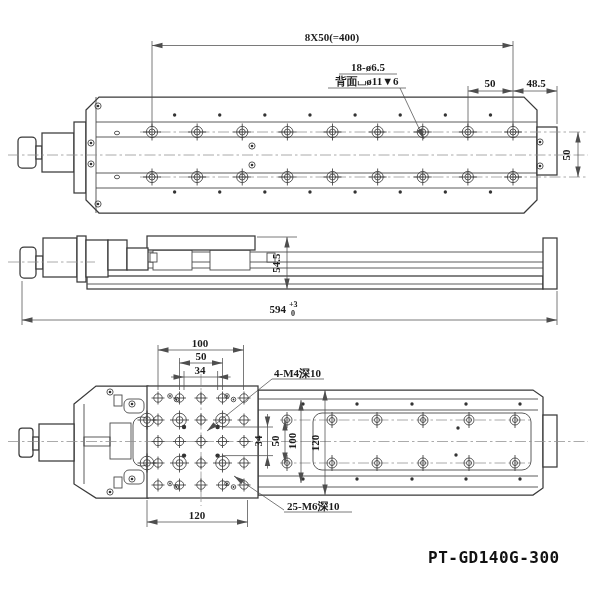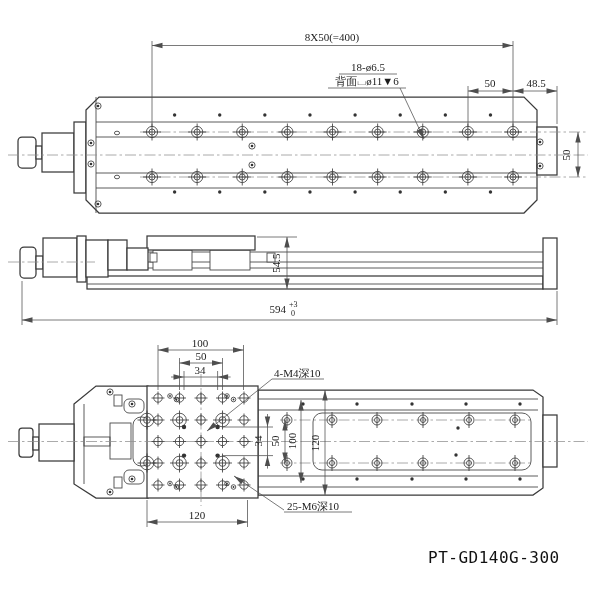--- a/index.html
+++ b/index.html
@@ -1,17 +1,17 @@
 <!DOCTYPE html>
 <html><head>
 <meta charset="utf-8">
 <style>
   html,body{margin:0;padding:0;background:#ffffff;}
   .canvas{position:relative;width:600px;height:600px;background:#ffffff;overflow:hidden;
-          font-family:"Liberation Serif", serif;}
+          font-family:"Liberation Serif", serif;font-weight:bold;}
   svg{display:block;}
   .sW{fill:#ffffff;stroke:#3a3a3a;stroke-width:1.25;}
   .sWl{fill:#ffffff;stroke:#4a4a4a;stroke-width:0.9;}
   .sL{stroke:#4a4a4a;stroke-width:0.9;fill:none;}
   .sH{stroke:#3f3f3f;stroke-width:0.85;fill:none;}
   .sC{stroke:#8f8f8f;stroke-width:0.75;fill:none;stroke-dasharray:11 3 2.5 3;}
   .sD{stroke:#4e4e4e;stroke-width:0.75;fill:none;}
   .fD{fill:#333333;stroke:none;}
   text{fill:#1c1c1c;font-family:"Liberation Serif", serif;font-size:11px;}
   .t-sm{font-size:8px;}

